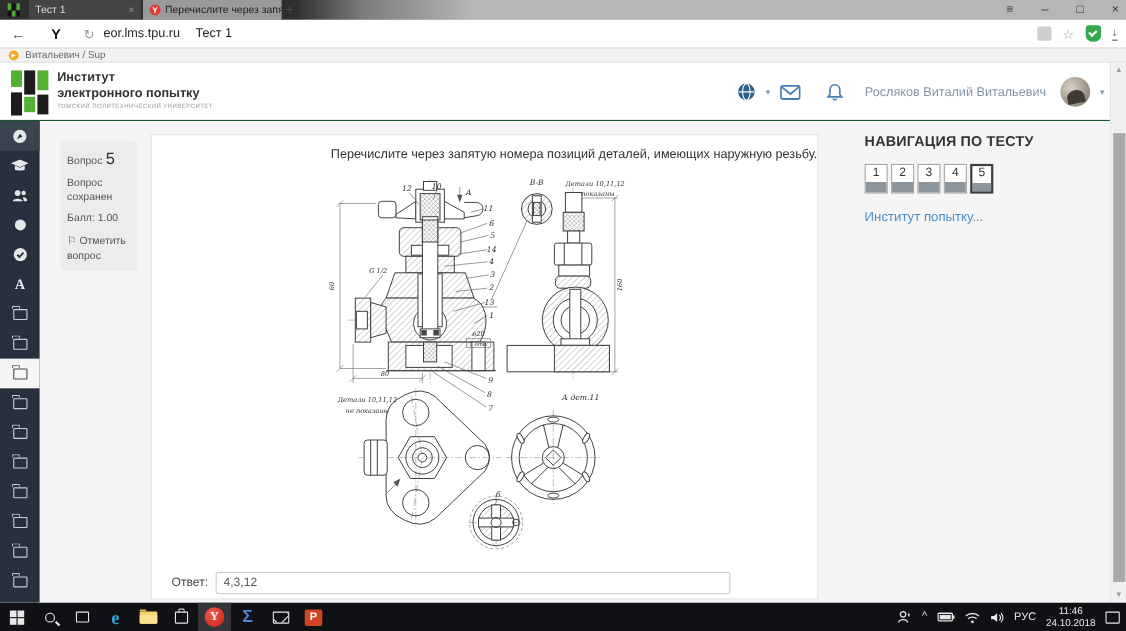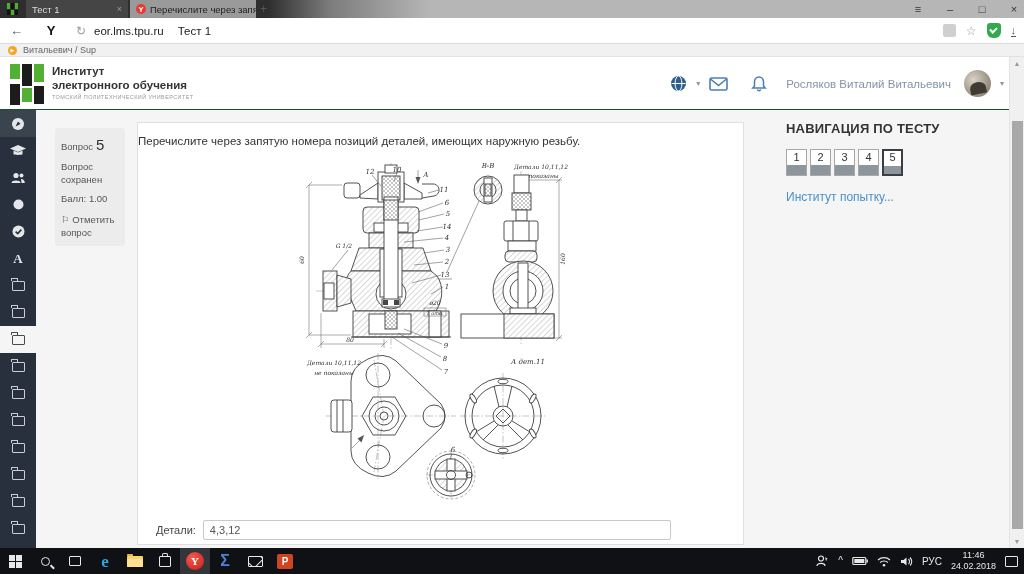--- a/index.html
+++ b/index.html
@@ -62,21 +62,21 @@
   .sb-item.activef .fold{border-color:#4a4a4a}
   .sb-item.activef .fold:before{border-color:#4a4a4a}
   .sb-a{color:#e3e7ea;font-size:13px;font-weight:bold;font-family:"Liberation Serif",serif}
 
   .qpanel{position:absolute;left:55px;top:71px;width:70px;background:#ececec;border-radius:3px;padding:7px 6px;font-size:9.5px;color:#555;line-height:1.35}
   .qpanel .qno{font-size:15px;color:#333;margin-left:3px}
   .qpanel .row{margin-top:6px}
   .qpanel .flagrow{margin-top:8px}
 
   .card{position:absolute;left:137px;top:65px;width:607px;height:423px;background:#fff;border:1px solid #e0e0e0}
-  .qtext{position:absolute;left:0;top:12px;width:100%;text-align:left;font-size:11.5px;color:#333}
+  .qtext{position:absolute;left:0;top:12px;width:100%;text-align:right;font-size:11.5px;color:#333}
   .answer-row{position:absolute;left:18px;top:397px;display:flex;align-items:center;font-size:11px;color:#444}
   .answer-row input{margin-left:7px;width:468px;height:20px;border:1px solid #c9c9c9;border-radius:2px;font-size:11px;color:#555;padding-left:6px;font-family:"Liberation Sans",sans-serif}
 
   .navp{position:absolute;left:786px;top:64px;width:225px}
   .navp h2{font-size:13px;color:#333;font-weight:bold;letter-spacing:.2px}
   .navrow{display:flex;gap:3px;margin-top:13px}
   .navbtn{width:21px;height:27px;border:1px solid #a8a8a8;background:linear-gradient(#fff 0 15px,#8d959d 15px 100%);
     font-size:11px;color:#333;text-align:center;line-height:14px}
   .navbtn.cur{border:2px solid #3a3f44;line-height:12px}
   .finish{margin-top:14px;font-size:12px;color:#4a90c8}
@@ -181,21 +181,21 @@
       <div class="tpu-logo">
         <i style="background:#52b033;height:15px"></i>
           <i style="background:#1c1c1c;height:22px"></i>
           <i style="background:#52b033;height:18px"></i>
         <i style="background:#1c1c1c;height:21px;margin-top:-4px"></i>
           <i style="background:#52b033;height:14px"></i>
           <i style="background:#1c1c1c;height:18px;margin-top:-2px"></i>
       </div>
       <div class="org">
         <div>Институт</div>
-          <div>электронного обучения</div>
+          <div>электронного попытку</div>
       </div>
       <div class="org-sub">ТОМСКИЙ ПОЛИТЕХНИЧЕСКИЙ УНИВЕРСИТЕТ</div>
       <div class="hdr-right">
         <svg width="17" height="17" viewBox="0 0 17 17">
           <circle cx="8.5" cy="8.5" r="7.5" fill="#2d5f8b"></circle>
           <ellipse cx="8.5" cy="8.5" rx="3.4" ry="7.5" fill="none" stroke="#fff" stroke-width="1"></ellipse>
           <line x1="1.5" y1="8.5" x2="15.5" y2="8.5" stroke="#fff" stroke-width="1"></line>
         </svg>
         <span class="caret">▾</span>
         <svg width="19" height="14" viewBox="0 0 19 14">
@@ -477,21 +477,21 @@
         <circle class="thin" cx="313" cy="322" r="24" stroke-dasharray="3 2"></circle>
         <circle class="s" cx="313" cy="322" r="21"></circle>
         <circle class="sf" cx="313" cy="322" r="16" fill="url(#h)"></circle>
         <rect class="sf" x="309" y="306" width="8" height="32" fill="#fff"></rect>
         <rect class="sf" x="297" y="318" width="32" height="8" fill="#fff"></rect>
         <circle class="s" cx="313" cy="322" r="4.5"></circle>
         <circle class="s" cx="331" cy="322" r="3"></circle>
       </svg>
 
       <div class="answer-row">
-        <span>Детали:</span>
+        <span>Ответ:</span>
         <input type="text" value="4,3,12" style="">
       </div>
     </div>
 
     <div class="navp">
       <h2>НАВИГАЦИЯ ПО ТЕСТУ</h2>
       <div class="navrow">
         <div class="navbtn">1</div>
         <div class="navbtn">2</div>
         <div class="navbtn">3</div>
@@ -563,18 +563,18 @@
         <circle cx="7" cy="9.3" r="1.3" fill="#e8e8e8"></circle>
       </svg>
       <svg width="13" height="11" viewBox="0 0 13 11">
         <polygon points="1,4 3.5,4 6.5,1.5 6.5,9.5 3.5,7 1,7" fill="#e8e8e8"></polygon>
         <path d="M8.5,3 A3.5,3.5 0 0 1 8.5,8" fill="none" stroke="#e8e8e8" stroke-width="1.1"></path>
         <path d="M10,1.5 A5.5,5.5 0 0 1 10,9.5" fill="none" stroke="#e8e8e8" stroke-width="1.1"></path>
       </svg>
       <span class="lang">РУС</span>
       <div class="clock">
         <div>11:46</div>
-        <div>24.02.2018</div>
+        <div>24.10.2018</div>
       </div>
       <span class="action"></span>
     </div>
   </div>
 </div>
 
 </body></html>

